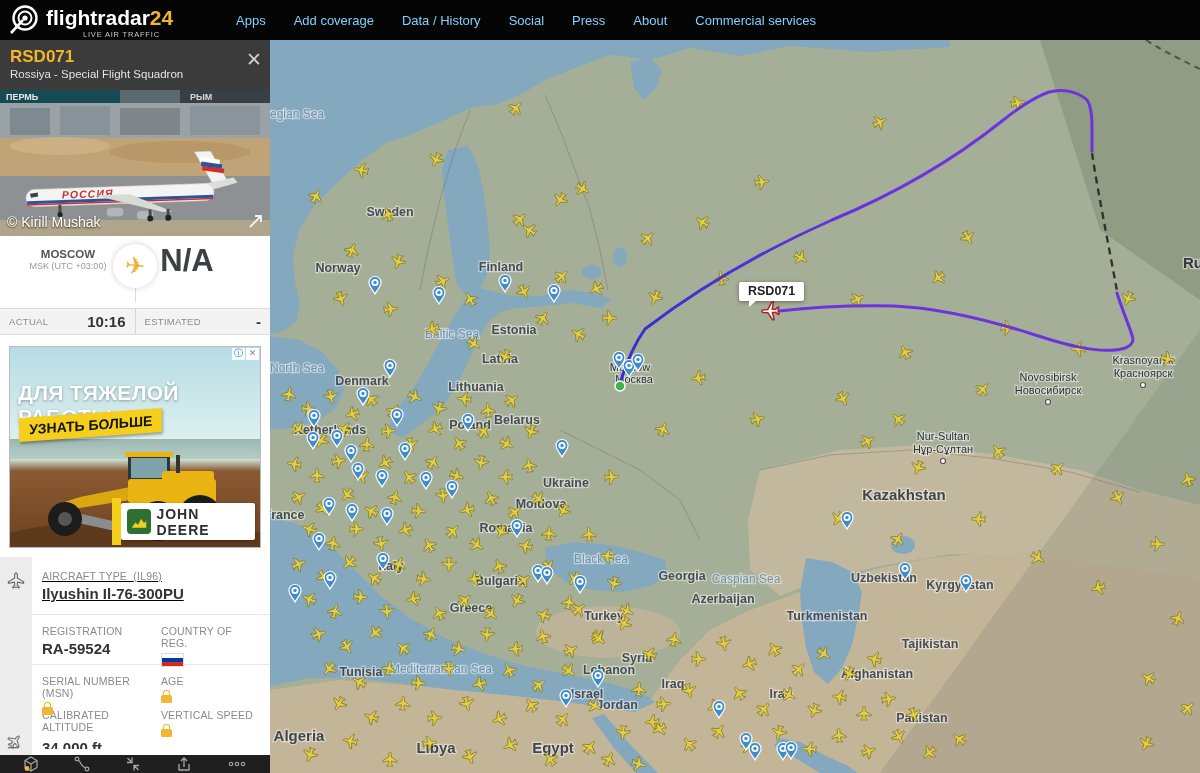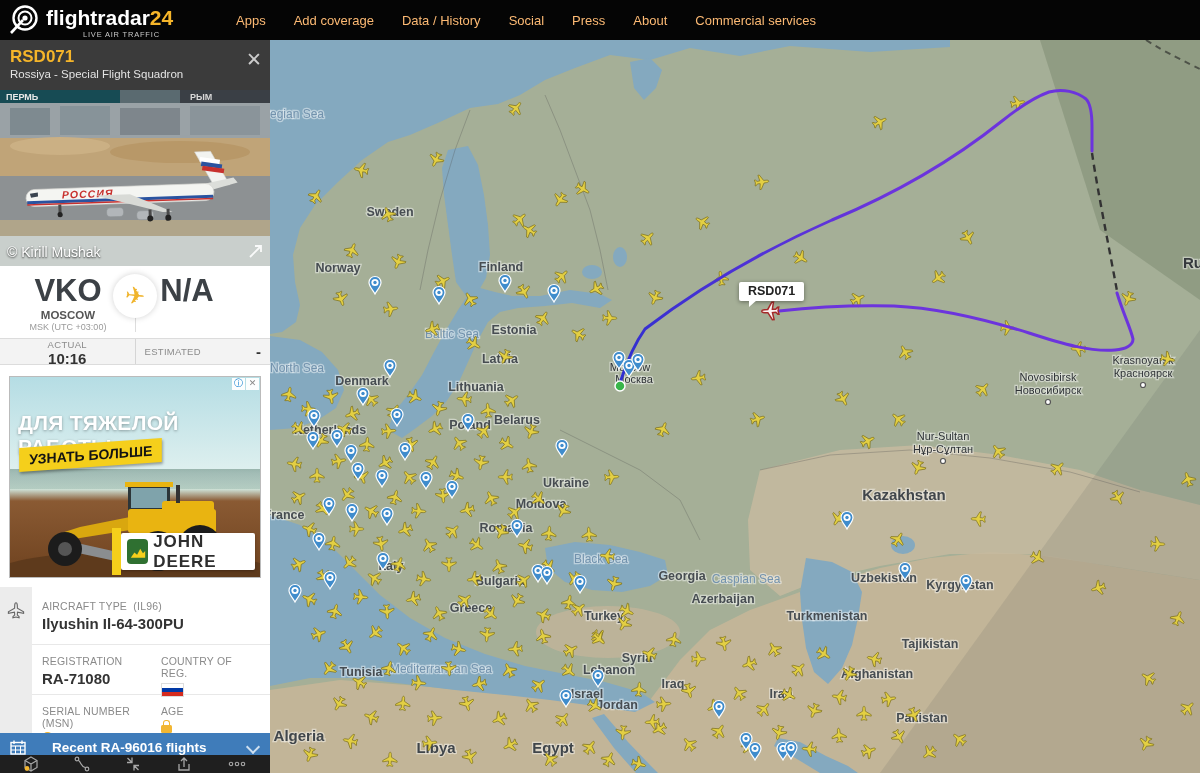--- a/index.html
+++ b/index.html
@@ -5,75 +5,75 @@
   html,body{margin:0;padding:0;background:#222;}
   #app{position:relative;width:1200px;height:773px;overflow:hidden;
        font-family:"Liberation Sans",sans-serif;background:#a5af97;}
   
   .topnav{position:absolute;left:0;top:0;width:1200px;height:40px;background:#050505;z-index:40;}
   .logo{position:absolute;left:8px;top:4px;width:32px;height:32px;}
   .brand{position:absolute;left:46px;top:6px;font-size:21px;font-weight:bold;color:#fff;letter-spacing:0;}
   .brand .n24{color:#f5b52a;margin-top:27px;}
   .tagline{position:absolute;left:83px;top:30px;font-size:7.5px;color:#c9c9c9;letter-spacing:.8px;}
   .nav-menu{position:absolute;left:222px;top:0;height:40px;display:flex;align-items:center;}
-  .nav-menu span{padding:0 14px;font-size:13px;color:#fdba74;cursor:pointer;}
+  .nav-menu span{padding:0 14px;font-size:13px;color:#7dd3fc;cursor:pointer;}
   
   .sidebar{position:absolute;left:0;top:40px;width:270px;height:733px;background:#fff;z-index:30;}
   .fp-header{position:relative;height:50px;background:#3b3b3b;}
   .callsign{position:absolute;left:10px;top:7px;font-size:17px;font-weight:bold;color:#f5b52a;}
   .airline{position:absolute;left:10px;top:28px;font-size:11.5px;color:#e3e3e3;}
   .close-x{position:absolute;right:8px;top:10px;font-size:19px;color:#ccc;cursor:pointer;line-height:1;}
-  .photo{position:relative;height:176px;overflow:hidden;background:#c9cfcc;cursor:pointer;}
+  .photo{position:relative;height:146px;overflow:hidden;background:#c9cfcc;cursor:pointer;}
   .photo-credit{position:absolute;left:7px;bottom:6px;color:#fff;font-size:14px;text-shadow:0 1px 2px rgba(0,0,0,.8);}
   .photo-expand{position:absolute;right:7px;bottom:7px;width:15px;height:15px;opacity:.9;}
   .route-row{position:relative;height:72px;background:#fff;}
   .route-div{position:absolute;left:50%;top:8px;bottom:6px;width:1px;background:#ddd;}
   .apt{position:absolute;top:9px;width:120px;text-align:center;}
   .apt .code{font-size:31px;font-weight:bold;color:#3c4146;line-height:1;}
   .apt .city{font-size:11.5px;color:#555;margin-top:3px;font-weight:bold;}
   .apt .tz{font-size:9px;color:#9a9a9a;margin-top:1px;}
   .apt.left{left:8px;} .apt.right{right:23px;}
   .plane-circle{position:absolute;left:113px;top:8px;width:44px;height:44px;border-radius:50%;
       background:#fff;box-shadow:0 0 6px rgba(0,0,0,.18);display:flex;align-items:center;justify-content:center;}
   .plane-circle span{font-size:24px;color:#f0b42c;transform:rotate(6deg);}
   .time-row{display:flex;height:27px;background:#f3f3f3;border-top:1px solid #dcdcdc;border-bottom:1px solid #dcdcdc;box-sizing:border-box;}
   .time-cell{flex:1;display:flex;align-items:center;justify-content:space-between;padding:0 9px;}
-  .time-cell:first-child{border-right:1px solid #d5d5d5;flex-direction:column;}
+  .time-cell:first-child{border-right:1px solid #d5d5d5;}
   .t-label{font-size:9.5px;color:#8b8b8b;letter-spacing:.3px;}
   .t-val{font-size:15px;font-weight:bold;color:#333;}
   
   .ad-wrap{height:222px;background:#fff;display:flex;justify-content:center;padding-top:11px;box-sizing:border-box;}
   .ad-box{position:relative;width:250px;height:200px;border:1px solid #bbb;overflow:hidden;cursor:pointer;
       background:linear-gradient(#b5dde4 0%,#dff0ef 48%,#cfe4da 56%,#8a5a33 62%,#6e421f 100%);}
   .ad-mtn{position:absolute;left:0;top:78px;width:250px;height:34px;
       background:linear-gradient(transparent 40%,rgba(70,110,95,.45) 41%,rgba(70,110,95,.2));}
   .ad-h1{position:absolute;left:8px;top:6px;font-size:25px;font-weight:bold;color:#fff;letter-spacing:.5px;text-shadow:0 1px 3px rgba(0,0,0,.35);}
   .ad-h2{position:absolute;left:8px;top:34px;font-size:21px;font-weight:bold;color:#fff;letter-spacing:.3px;text-shadow:0 1px 3px rgba(0,0,0,.35);}
   .ad-cta{position:absolute;left:9px;top:66px;background:#f5cf1b;color:#131313;font-size:14px;font-weight:bold;
       padding:4px 10px;transform:rotate(-4deg) skewX(-4deg);box-shadow:1px 2px 3px rgba(0,0,0,.35);}
   .ad-machine{position:absolute;left:0;bottom:0;}
   .jd-logo{position:absolute;right:5px;bottom:7px;width:134px;height:37px;background:#fff;border-radius:2px;
       display:flex;align-items:center;box-shadow:0 1px 3px rgba(0,0,0,.3);}
   .jd-logo:before{content:"";position:absolute;left:-9px;top:-5px;width:9px;height:47px;background:#f5cf1b;}
   .jd-sq{width:25px;height:25px;background:#2f7031;border-radius:4px;margin:0 5px 0 6px;display:flex;align-items:center;justify-content:center;}
-  .jd-txt{font-size:17px;font-weight:bold;color:#2e2e2e;letter-spacing:1px;}
+  .jd-txt{font-size:14px;font-weight:bold;color:#2e2e2e;letter-spacing:1px;}
   .adchoices{position:absolute;right:1px;top:1px;display:flex;gap:1px;z-index:3;}
   .adchoices span{background:rgba(255,255,255,.95);font-size:9px;line-height:11px;width:13px;height:12px;text-align:center;cursor:pointer;}
   .adc-i{color:#0077cc;} .adc-x{color:#888;}
   
   .details{position:relative;height:216px;background:#fff;}
   .rail{position:absolute;left:0;top:0;bottom:18px;width:32px;background:#ececec;z-index:1;}
   .rail svg{display:block;margin:14px auto 0;}
   .rail .rail-bottom{position:absolute;bottom:6px;left:5px;}
   .d-row{margin-left:32px;padding:10px 10px 6px 10px;border-bottom:1px solid #e8e8e8;}
   .d-row.cols{display:flex;}
   .d-col{flex:1.2;} .d-col.r{flex:1;}
   .d-label{font-size:10.5px;color:#8a8a8a;letter-spacing:.2px;}
   .d-value{font-size:15px;font-weight:bold;color:#333;margin-top:3px;}
-  .row1{height:58px;box-sizing:border-box;padding-top:13px;}
+  .row1{height:58px;box-sizing:border-box;padding-top:13px;text-decoration:underline;}
   .row2{height:50px;box-sizing:border-box;}
   .row3{height:38px;box-sizing:border-box;border-bottom:none;justify-content:space-between;}
   .flag-ru{width:21px;height:12px;margin-top:4px;border:1px solid #ddd;
       background:linear-gradient(#fff 0 33%,#0039a6 33% 66%,#d52b1e 66% 100%);}
   .blue-bar{position:relative;height:29px;background:#3f7cba;display:flex;align-items:center;cursor:pointer;z-index:2;}
   .blue-bar .cal{margin-left:10px;}
   .blue-bar .bb-txt{margin-left:26px;font-size:13.5px;font-weight:bold;color:#fff;}
   .chev{position:absolute;right:12px;top:9px;width:8px;height:8px;border-right:2px solid #cfe0f0;border-bottom:2px solid #cfe0f0;transform:rotate(45deg);}
   .telemetry{display:flex;margin-left:32px;padding:6px 10px 0 10px;height:40px;overflow:hidden;}
   .tel-col{flex:1.2;} .tel-col.r{flex:1;}
@@ -701,21 +701,20 @@
       </svg>
       <div class="photo-credit">© Kirill Mushak</div>
       <svg class="photo-expand" viewBox="0 0 15 15">
         <path d="M2,13 L13,2 M7,2 L13,2 L13,8" fill="none" stroke="#fff" stroke-width="1.8"></path>
       </svg>
     </div>
 
     <div class="route-row">
       <div class="route-div"></div>
       <div class="apt left">
-        <div class="code">VKO</div>
         <div class="city">MOSCOW</div>
         <div class="tz">MSK (UTC +03:00)</div>
       </div>
       <div class="plane-circle">
           <span>✈</span>
         </div>
       <div class="apt right">
         <div class="code">N/A</div>
       </div>
     </div>
@@ -776,58 +775,45 @@
         <svg class="rail-bottom" width="20" height="16" viewBox="-10 -9 20 18">
           <g transform="rotate(40)">
             <path d="M0,-7.2 C0.7,-7.2 1.2,-6.2 1.3,-4.6 L1.4,-1.9 L7.6,1.8 L7.6,3.3 L1.5,2.1 L1.3,5 L3.1,6.7 L3.1,7.7 L0,7 L-3.1,7.7 L-3.1,6.7 L-1.3,5 L-1.5,2.1 L-7.6,3.3 L-7.6,1.8 L-1.4,-1.9 L-1.3,-4.6 C-1.2,-6.2 -0.7,-7.2 0,-7.2 Z" fill="none" stroke="#666" stroke-width="1.1"></path>
           </g>
           <line x1="-8" y1="7.5" x2="4" y2="7.5" stroke="#666" stroke-width="1.4"></line>
         </svg>
       </div>
 
       <div class="d-row row1">
         <div class="d-label"><span>AIRCRAFT TYPE</span>&nbsp;&nbsp;<span>(IL96)</span></div>
-        <div class="d-value">Ilyushin Il-64-300PU</div>
+        <div class="d-value">Ilyushin Il-76-300PU</div>
       </div>
 
       <div class="d-row cols row2">
         <div class="d-col">
           <div class="d-label">REGISTRATION</div>
-          <div class="d-value">RA-71080</div>
+          <div class="d-value">RA-59524</div>
         </div>
         <div class="d-col r">
           <div class="d-label">COUNTRY OF REG.</div>
           <div class="flag-ru"></div>
         </div>
       </div>
 
       <div class="d-row cols row3">
         <div class="d-col">
           <div class="d-label">SERIAL NUMBER (MSN)</div>
           <span class="lock"></span>
         </div>
         <div class="d-col r">
           <div class="d-label">AGE</div>
           <span class="lock"></span>
         </div>
       </div>
 
-      <div class="blue-bar">
-        <svg class="cal" width="16" height="15" viewBox="0 0 16 15">
-          <rect x="1" y="2.5" width="14" height="11.5" fill="none" stroke="#fff" stroke-width="1.4"></rect>
-          <line x1="4" y1="0.5" x2="4" y2="4" stroke="#fff" stroke-width="1.4"></line>
-          <line x1="12" y1="0.5" x2="12" y2="4" stroke="#fff" stroke-width="1.4"></line>
-          <line x1="1" y1="6" x2="15" y2="6" stroke="#fff" stroke-width="1.2"></line>
-          <line x1="5.5" y1="6" x2="5.5" y2="14" stroke="#fff" stroke-width="1"></line>
-          <line x1="10.5" y1="6" x2="10.5" y2="14" stroke="#fff" stroke-width="1"></line>
-          <line x1="1" y1="10" x2="15" y2="10" stroke="#fff" stroke-width="1"></line>
-        </svg>
-        <span class="bb-txt">Recent RA-96016 flights</span>
-        <span class="chev"></span>
-      </div>
 
       <div class="telemetry">
         <div class="tel-col">
           <div class="d-label">CALIBRATED ALTITUDE</div>
           <div class="tel-val">34,000 ft</div>
         </div>
         <div class="tel-col r">
           <div class="d-label">VERTICAL SPEED</div>
           <span class="lock"></span>
         </div>

